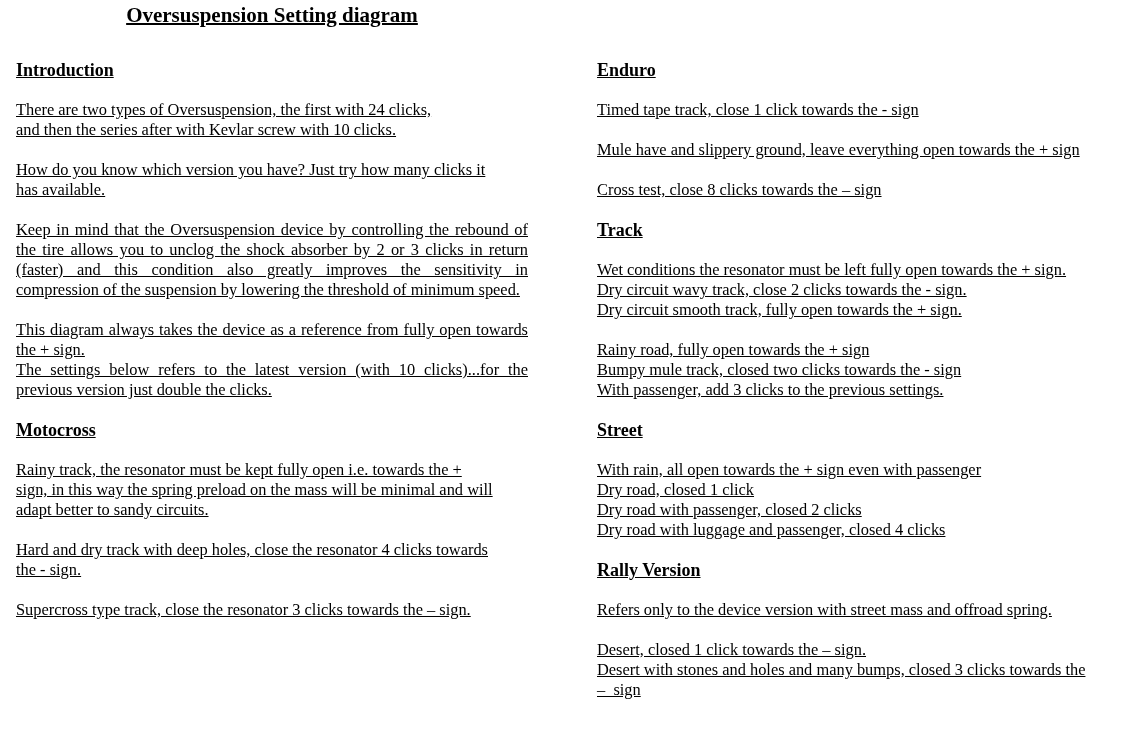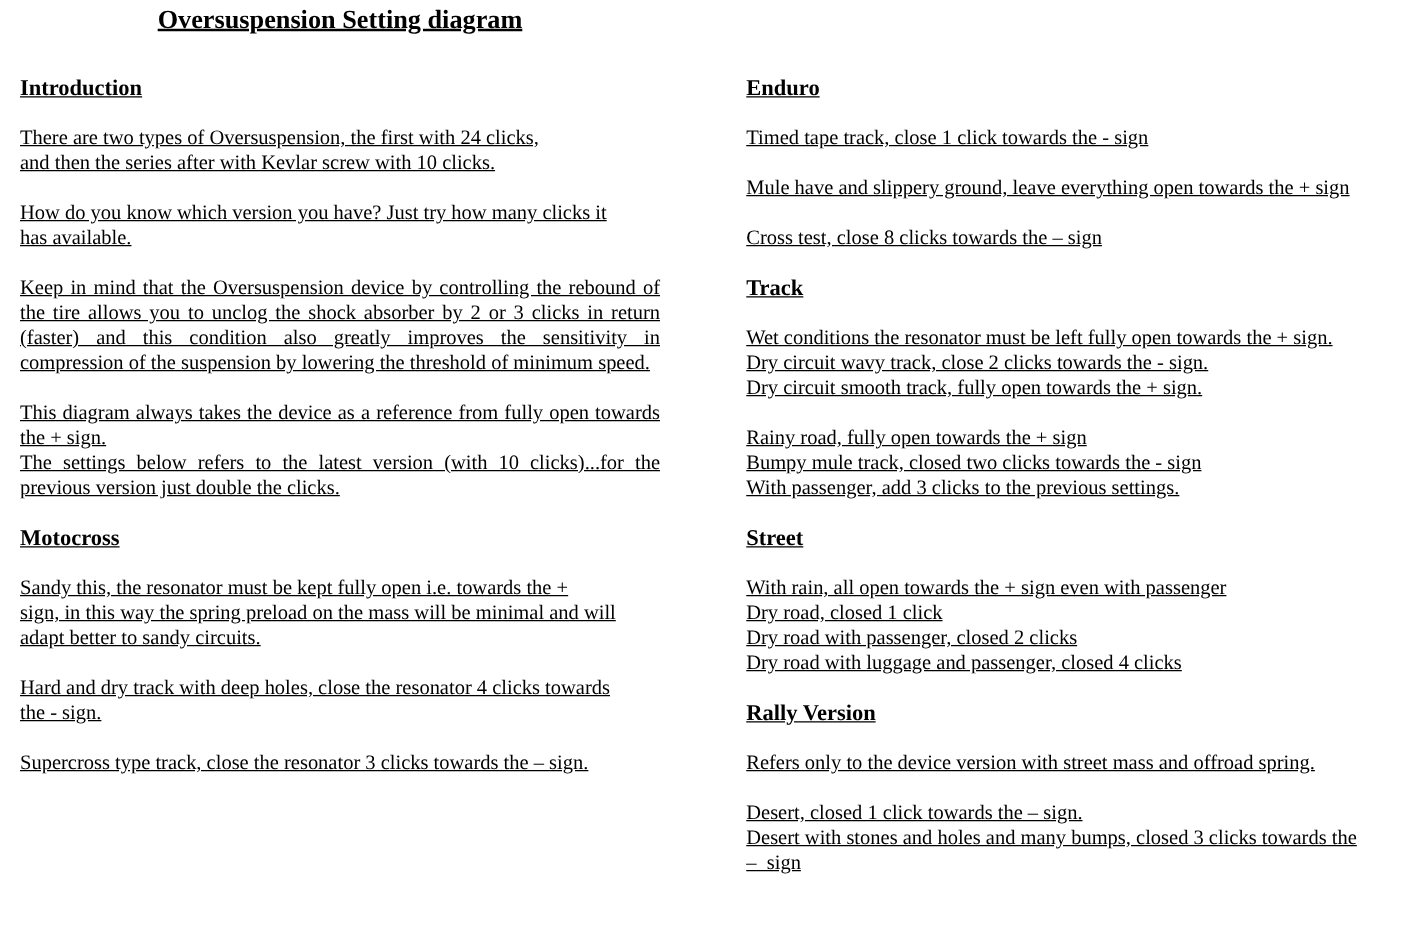--- a/index.html
+++ b/index.html
@@ -67,21 +67,21 @@
 
   <div class="blk h">Introduction</div>
   <div class="blk">There are two types of Oversuspension, the first with 24 clicks,
 and then the series after with Kevlar screw with 10 clicks.</div>
   <div class="blk">How do you know which version you have? Just try how many clicks it
 has available.</div>
   <div class="blk justify">Keep in mind that the Oversuspension device by controlling the rebound of the tire allows you to unclog the shock absorber by 2 or 3 clicks in return (faster) and this condition also greatly improves the sensitivity in compression of the suspension by lowering the threshold of minimum speed.</div>
   <div class="blk justify nogap">This diagram always takes the device as a reference from fully open towards the + sign.</div>
   <div class="blk justify">The settings below refers to the latest version (with 10 clicks)...for the previous version just double the clicks.</div>
   <div class="blk h">Motocross</div>
-  <div class="blk">Sandy this, the resonator must be kept fully open i.e. towards the +
+  <div class="blk">Rainy track, the resonator must be kept fully open i.e. towards the +
 sign, in this way the spring preload on the mass will be minimal and will
 adapt better to sandy circuits.</div>
   <div class="blk">Hard and dry track with deep holes, close the resonator 4 clicks towards
 the - sign.</div>
   <div class="blk">Supercross type track, close the resonator 3 clicks towards the – sign.</div>
 </div>
 
 <div class="col col-right">
   <div class="blk h">Enduro</div>
   <div class="blk">Timed tape track, close 1 click towards the - sign</div>

